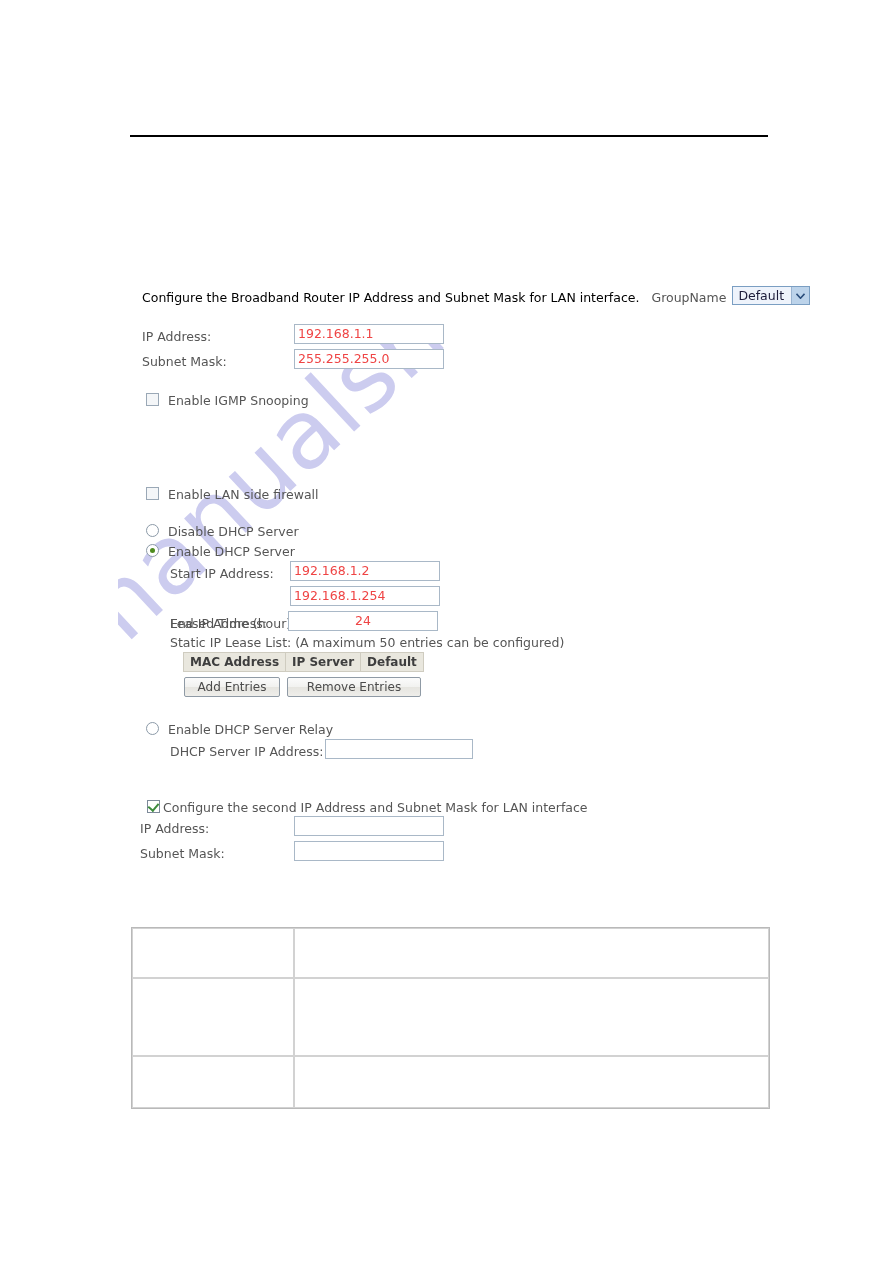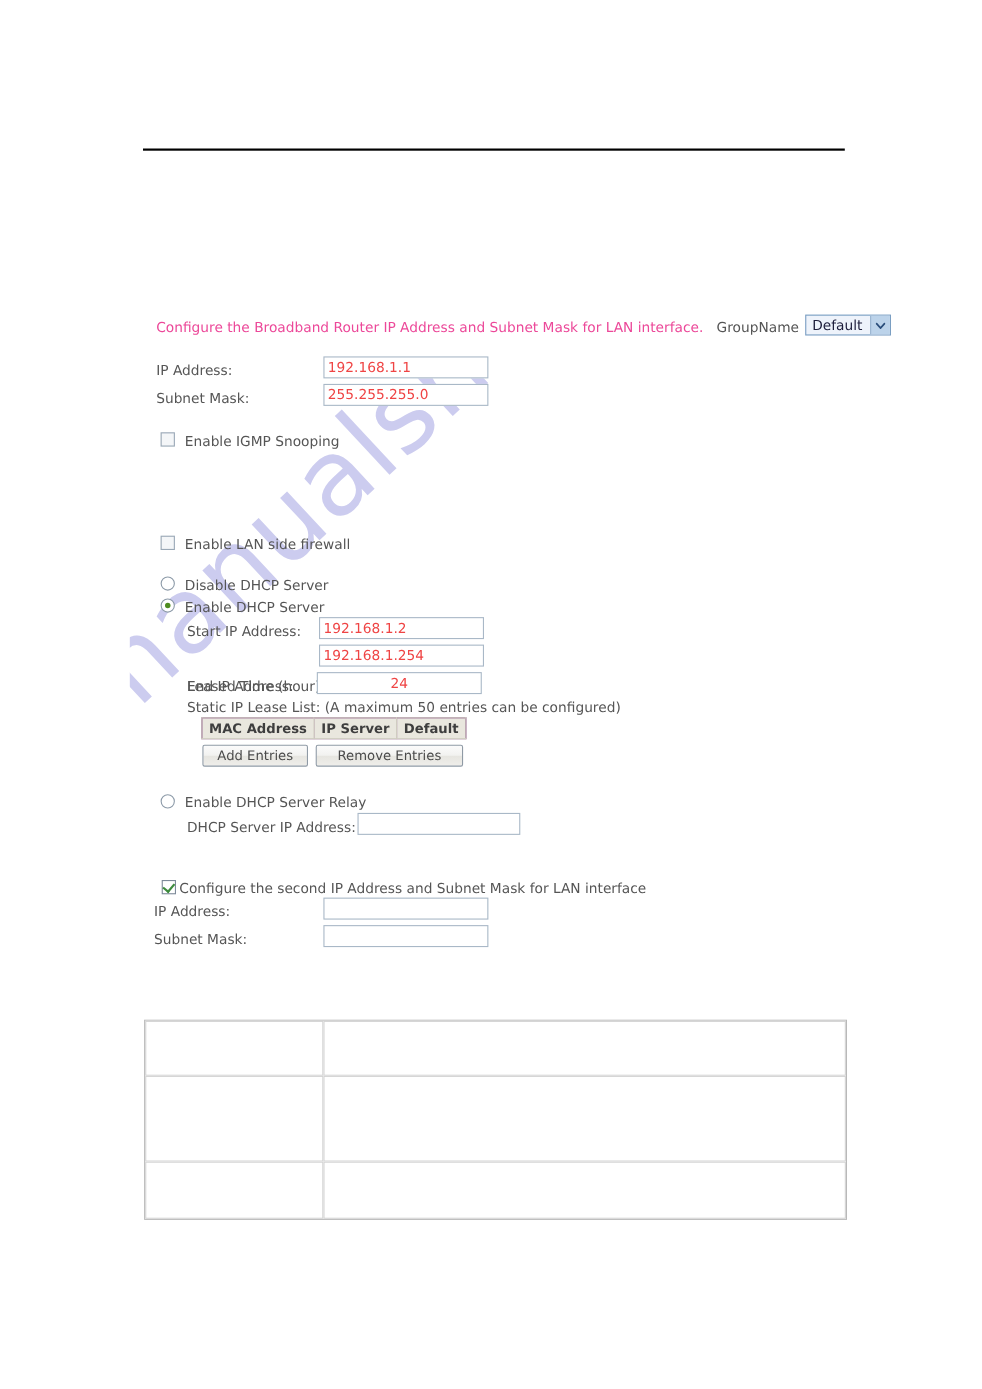--- a/index.html
+++ b/index.html
@@ -66,21 +66,21 @@
   .row-intro {
     position: absolute;
     left: 142px;
     top: 288px;
     display: flex;
     align-items: center;
     white-space: nowrap;
   }
   .intro-text {
     font-size: 12.5px;
-    color: #ec4899;
+    color: #000000;
   }
   .group-label {
     font-size: 12.5px;
     color: #555555;
     margin-left: 12px;
   }
   .select-box {
     margin-left: 6px;
     display: inline-flex;
     align-items: center;
@@ -177,21 +177,21 @@
     color: #555555;
     white-space: nowrap;
   }
 
   
   #lease-table {
     position: absolute;
     left: 183px;
     top: 652px;
     border-collapse: collapse;
-    background: #701a75;
+    background: #22c55e;
   }
   #lease-table th {
     border: 1px solid #cfccc0;
     background: #e9e7de;
     font-family: "DejaVu Sans", sans-serif;
     font-size: 12px;
     font-weight: bold;
     color: #3e3e3e;
     padding: 2px 6px;
     text-align: center;

